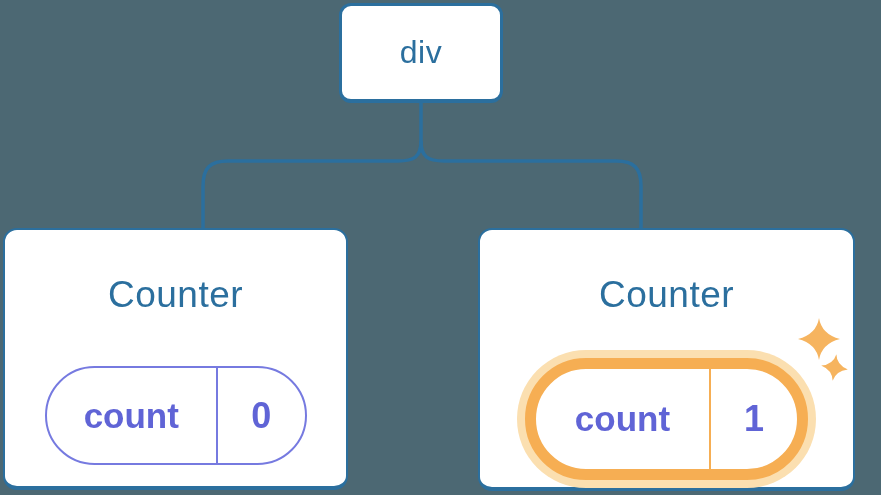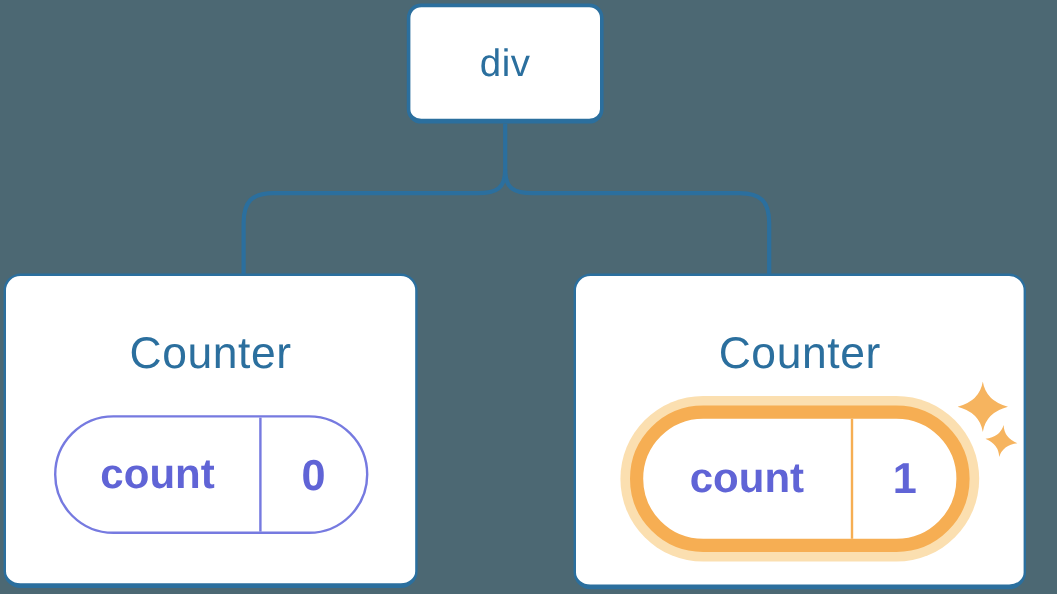--- a/index.html
+++ b/index.html
@@ -43,21 +43,21 @@
     font-size: 32px; font-weight: 500; letter-spacing: .5px;
   }
 
   .card {
     position: absolute;
     top: 228px;
     background: var(--card);
     border: 2.5px solid var(--blue);
     border-bottom-width: 4px;
     border-radius: 14px;
-    display: flex; flex-direction: column; align-items: center;
+    display: flex; flex-direction: column; align-items: center; gap: 20px;
   }
   .card-left  { left: 3px;   width: 345px; height: 262px; }
   .card-right { left: 478px; width: 377px; height: 263px; }
 
   .card-title {
     margin-top: 44px;
     color: var(--blue);
     font-size: 37px; font-weight: 500; letter-spacing: .5px;
     line-height: 42px;
   }

